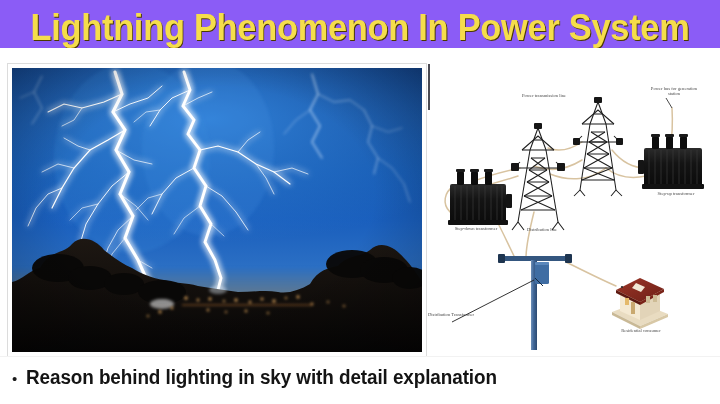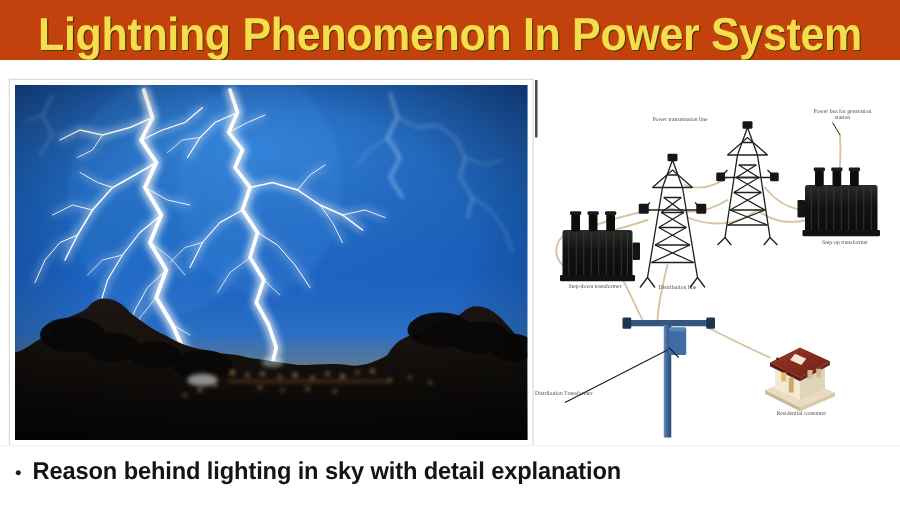--- a/index.html
+++ b/index.html
@@ -8,21 +8,21 @@
   body {
     background:#ffffff;
     font-family:"Liberation Sans", sans-serif;
     position:relative;
   }
   #slide { position:absolute; left:0; top:0; width:720px; height:404px; background:#ffffff; }
 
   
   .title-bar{
     position:absolute; left:0; top:0; width:720px; height:48px;
-    background:#c2410c; overflow:hidden;
+    background:#8b5cf6; overflow:hidden;
   }
   .title-bar .title-text{
     position:absolute; left:0; top:2px; width:720px;
     text-align:center;
     color:#f5dd4b;
     font-family:"Liberation Sans Narrow","Liberation Sans", sans-serif;
     font-weight:bold;
     font-size:37px;
     line-height:52px;
     letter-spacing:-0.3px;

